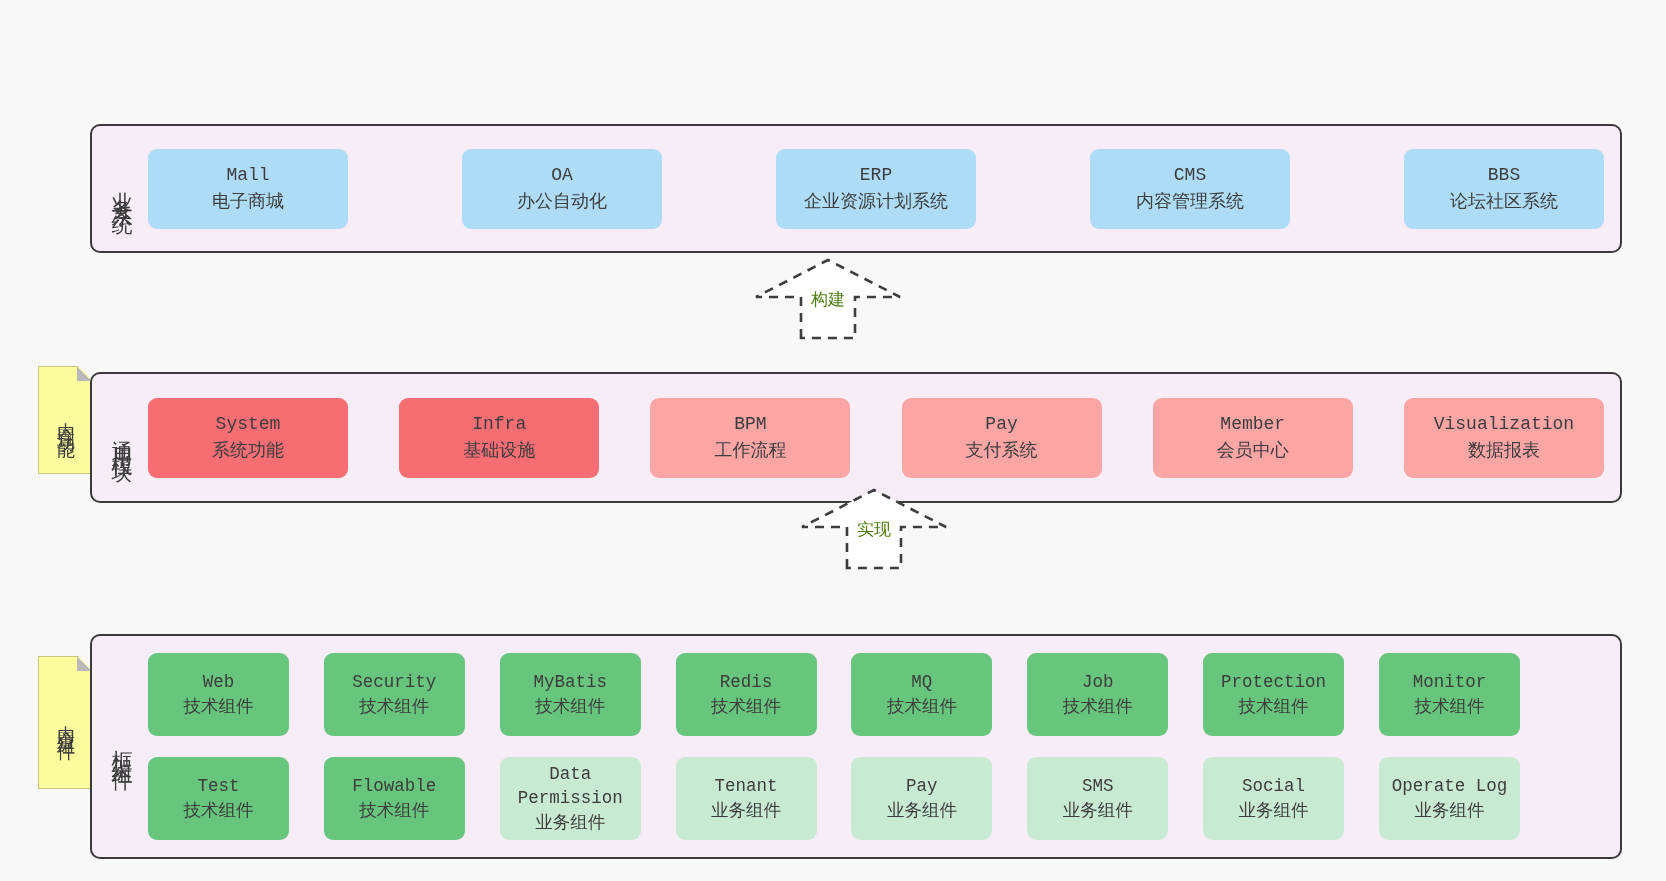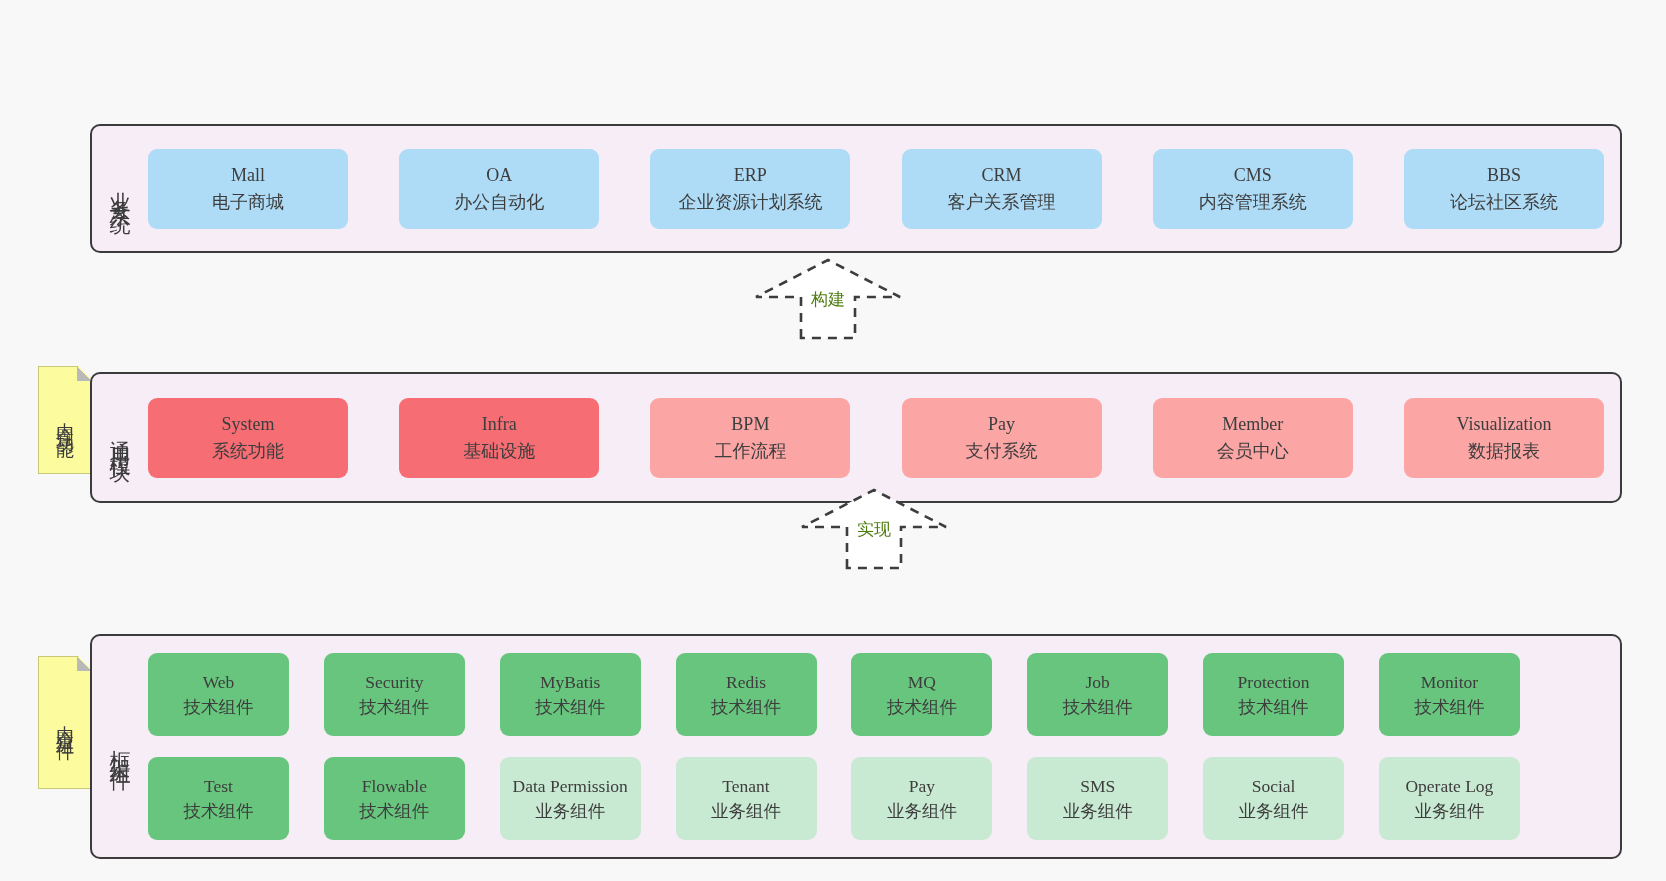--- a/index.html
+++ b/index.html
@@ -1,17 +1,17 @@
 <!DOCTYPE html>
 <html><head>
 <meta charset="utf-8">
 <style>
   html,body{margin:0;padding:0;background:#f8f8f8;}
   .page{position:relative;width:1666px;height:881px;background:#f8f8f8;
-        font-family:Liberation Serif, serif;overflow:hidden;}
+        font-family:Liberation Mono, monospace;overflow:hidden;}
 
   
   .band{position:absolute;left:90px;width:1532px;background:#f7edf6;
         border:2px solid #3b3b3b;border-radius:10px;box-sizing:border-box;z-index:1;}
   .band-0{top:124px;height:129px;}
   .band-1{top:372px;height:131px;}
   .band-2{top:618px;height:225px;margin-top:16px;}
   .band-label{position:absolute;left:0;top:0;bottom:0;width:56px;
         display:flex;align-items:center;justify-content:center;
         writing-mode:vertical-rl;font-size:21px;letter-spacing:7px;color:#3b3b3b;}
@@ -65,24 +65,20 @@
   </div>
           <div class="box type-blue">
     <div class="box-title">OA</div>
     <div class="box-sub">办公自动化</div>
   </div>
           <div class="box type-blue">
     <div class="box-title">ERP</div>
     <div class="box-sub">企业资源计划系统</div>
   </div>
           <div class="box type-blue">
-    <div class="box-title">CRM</div>
-    <div class="box-sub">客户关系管理</div>
-  </div>
-          <div class="box type-blue">
     <div class="box-title">CMS</div>
     <div class="box-sub">内容管理系统</div>
   </div>
           <div class="box type-blue">
     <div class="box-title">BBS</div>
     <div class="box-sub">论坛社区系统</div>
   </div>
         </div>
     </div>
   </section>

